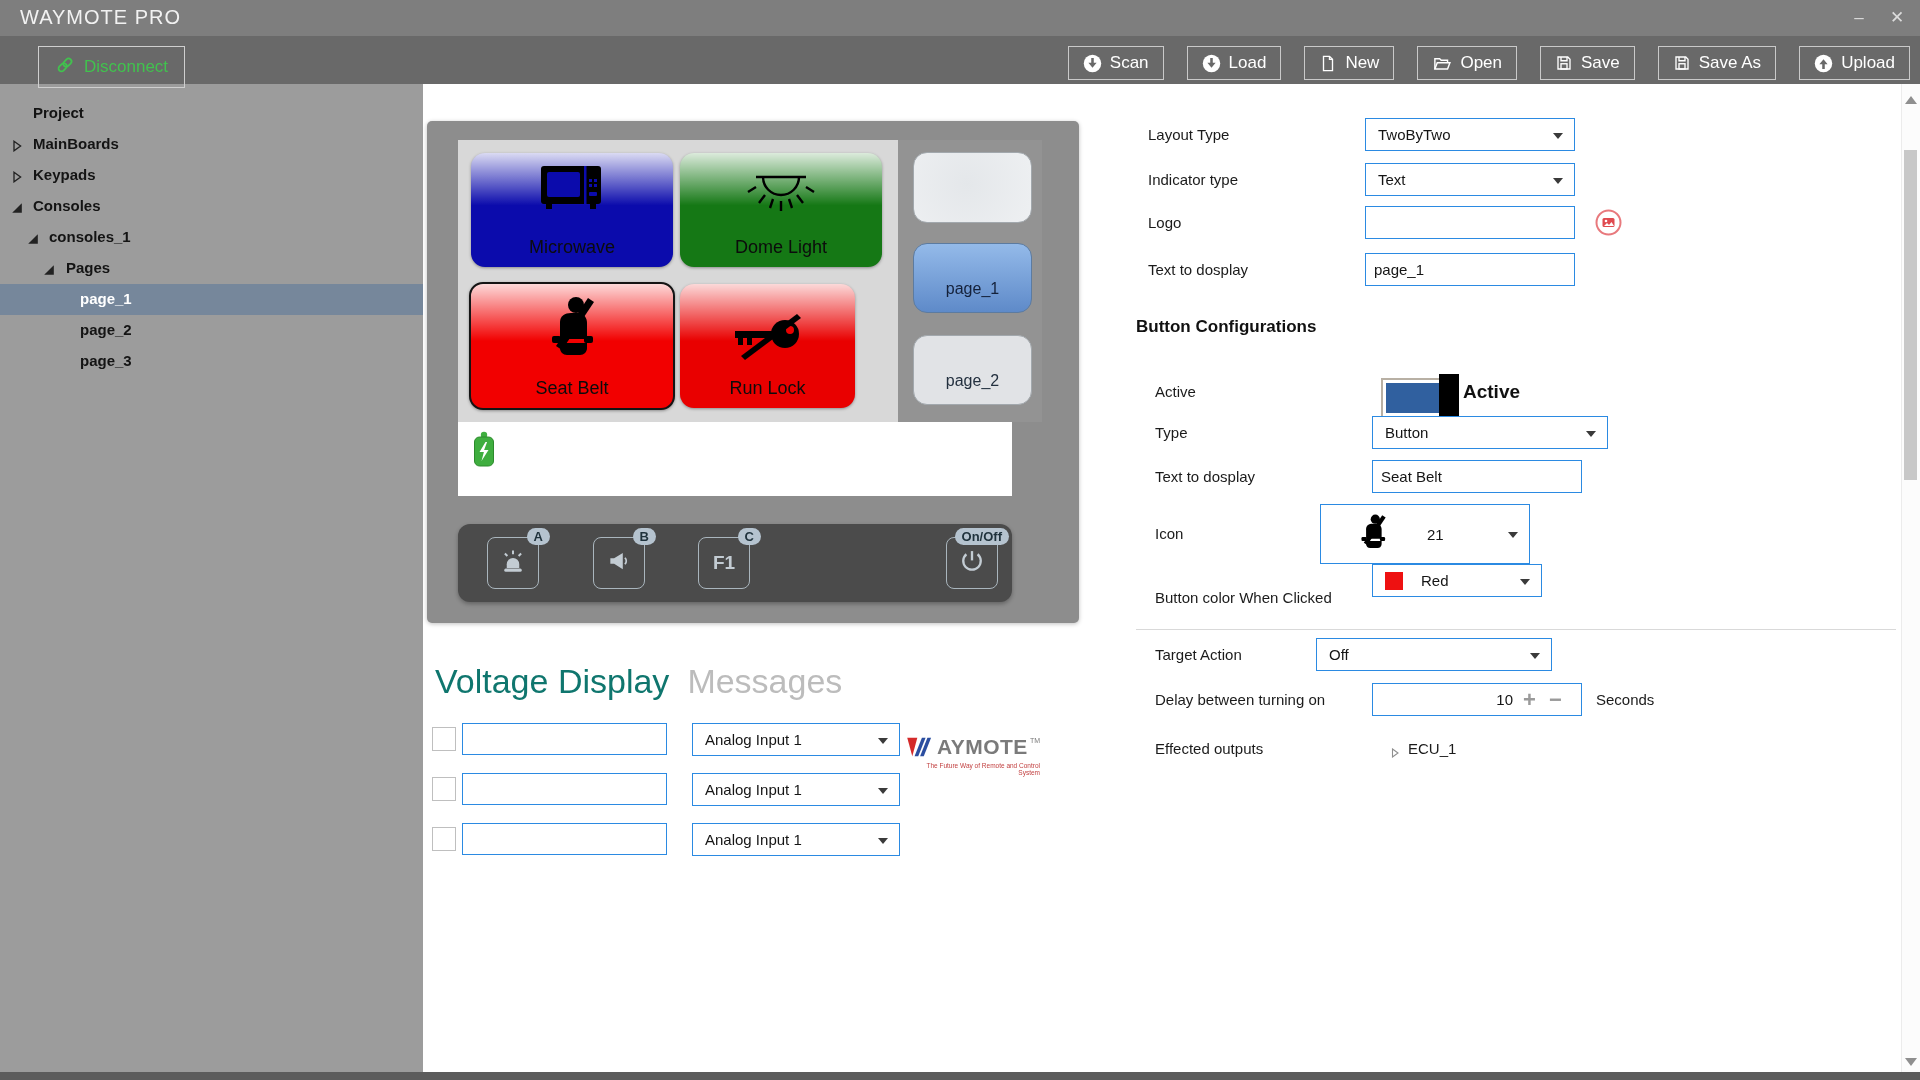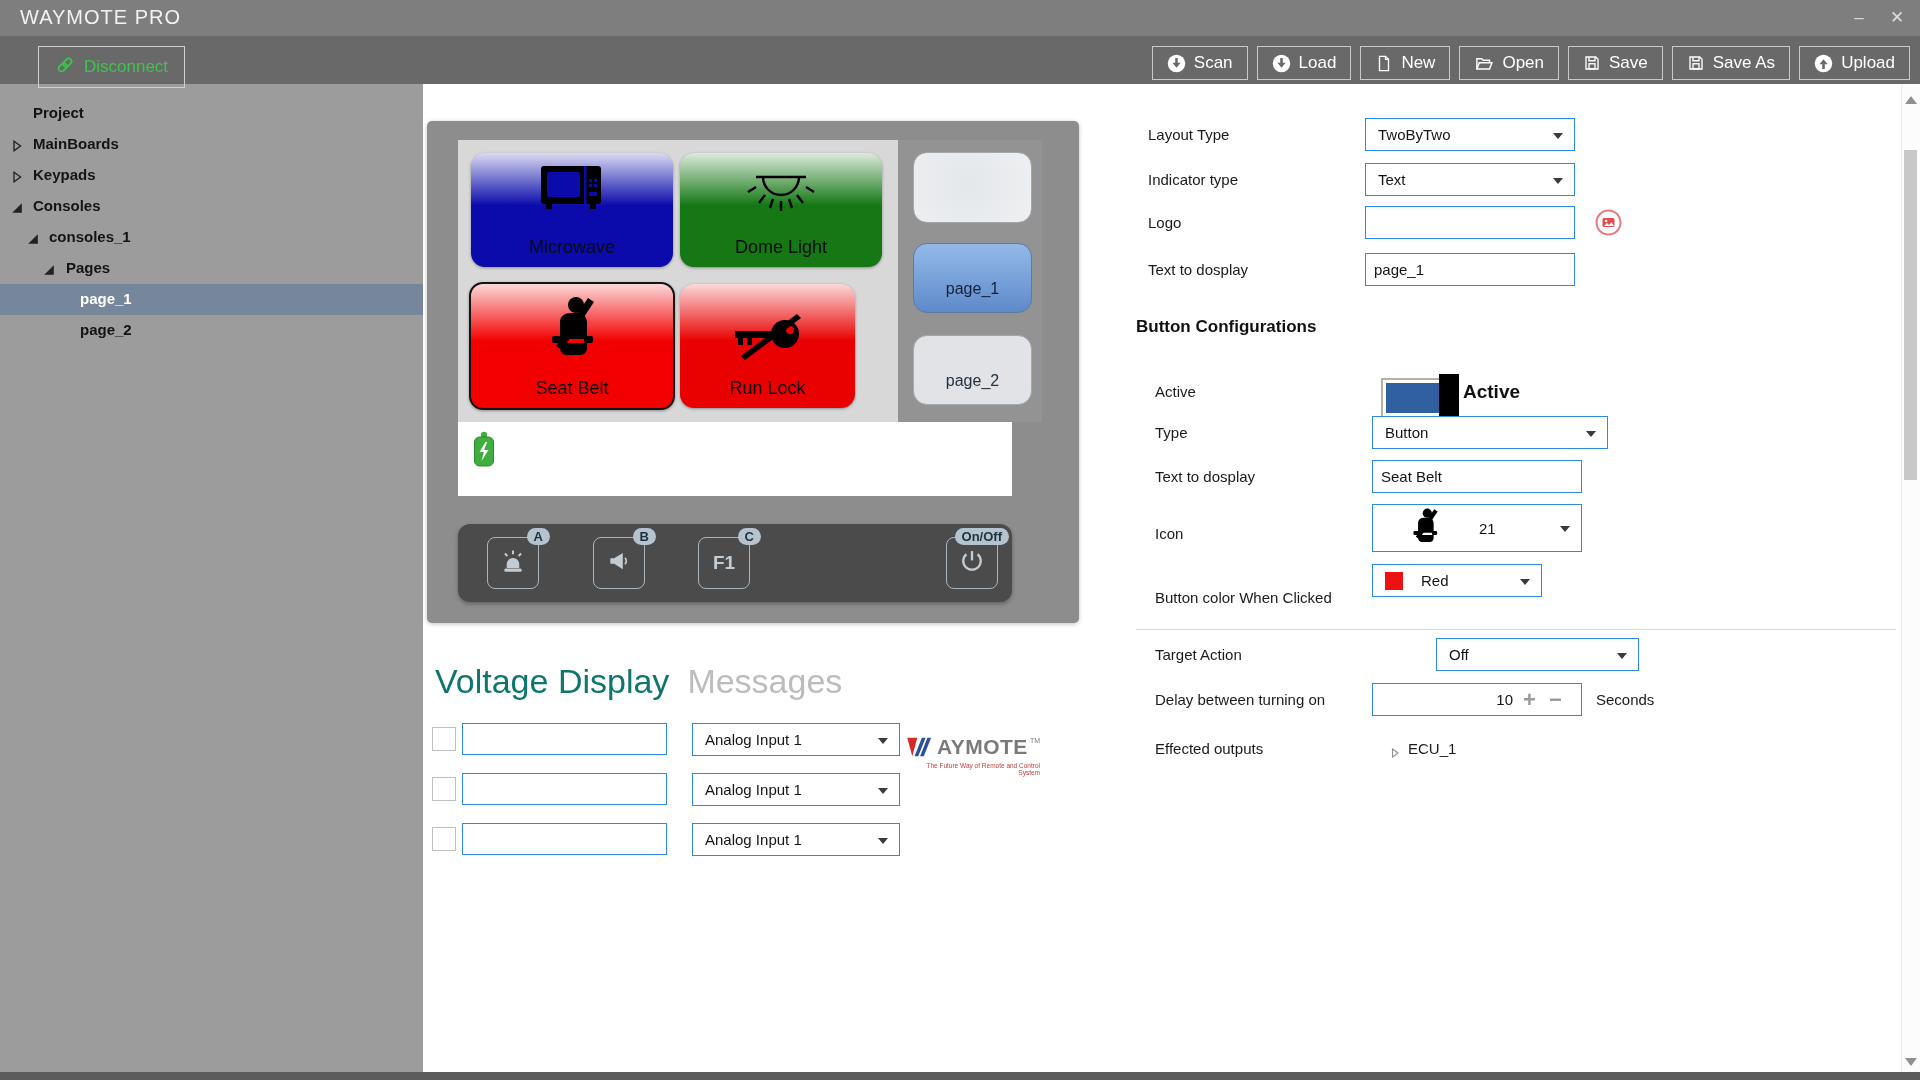--- a/index.html
+++ b/index.html
@@ -8,21 +8,21 @@
 
   
   .titlebar{position:absolute;left:0;top:0;right:0;height:36px;background:#7e7e7e;}
   .title{position:absolute;left:20px;top:6px;font-size:20px;font-weight:300;
          letter-spacing:1px;color:#f2f2f2;}
   .wbtn{position:absolute;top:6px;color:#dcdcdc;font-size:17px;width:26px;height:24px;
         text-align:center;line-height:24px;cursor:default;}
 
   
   .toolbar{position:absolute;left:0;top:36px;right:0;height:48px;background:#696969;}
-  .tbgroup{position:absolute;right:10px;top:46px;display:flex;gap:9px;z-index:6;}
+  .tbgroup{position:absolute;right:10px;top:46px;display:flex;gap:23px;z-index:6;}
   .tbtn{display:flex;align-items:center;gap:8px;height:34px;padding:0 14px;
         border:1px solid #c9c9c9;color:#fff;font-size:17px;background:transparent;box-sizing:border-box;}
   .tbtn svg{display:block;}
   .disconnect{position:absolute;left:38px;top:46px;height:42px;display:flex;align-items:center;
         gap:9px;padding:0 16px;border:1px solid #cfcfcf;color:#41c24e;font-size:17px;z-index:7;
         background:transparent;box-sizing:border-box;}
 
   
   .sidebar{position:absolute;left:0;top:84px;width:423px;bottom:8px;background:#9c9c9c;}
   .trow{position:absolute;left:0;right:0;height:31px;color:#141414;font-weight:700;font-size:15px;}
@@ -223,20 +223,23 @@
       <span class="exp" style="left:43px;"><svg width="12" height="12" viewBox="0 0 10 10">
             <path d="M9 1v8H1z" fill="#222"></path>
           </svg></span>
       <span class="tlabel" style="left:66px;">Pages</span>
     </div>
     <div class="trow sel" style="top:200px;">
       <span class="tlabel" style="left:80px;">page_1</span>
     </div>
     <div class="trow" style="top:231px;">
       <span class="tlabel" style="left:80px;">page_2</span>
+    </div>
+    <div class="trow" style="top:262px;">
+      <span class="tlabel" style="left:80px;">page_3</span>
     </div>
   </div>
 
   <div class="frame">
     <div class="screen"></div>
     <div class="tabcol">
       <div class="ptab blank" style="top:12px;height:71px;"></div>
       <div class="ptab active" style="top:103px;height:70px;">
         <span>page_1</span>
       </div>
@@ -432,21 +435,21 @@
   <span class="flabel" style="left:1155px;top:424px;">Type</span>
   <div class="dd" style="left:1372px;top:416px;width:236px;">
     <span>Button</span>
     <span class="caret"></span>
   </div>
 
   <span class="flabel" style="left:1155px;top:468px;">Text to dosplay</span>
   <input class="ti" style="left: 1372px; top: 460px; width: 210px; height: 33px;" value="Seat Belt">
 
   <span class="flabel" style="left:1155px;top:525px;">Icon</span>
-  <div class="dd" style="left:1372px;top:504px;width:210px;height:48px;padding-left:38px;">
+  <div class="dd" style="left:1320px;top:504px;width:210px;height:60px;padding-left:38px;">
     <span>
       <svg width="28" height="38" viewBox="0 0 48 66" fill="#000">
           <circle cx="28" cy="9" r="8"></circle>
           <path d="M12 26c0-6 5-9 11-9h7c6 0 9 5 9 10v16H12z"></path>
           <path d="M12 47h27v5c0 4-3 7-7 7H19c-4 0-7-3-7-7z"></path>
           <path d="M40 2l6 4L14 54l-6-4z"></path>
           <rect x="4" y="40" width="9" height="7" rx="2"></rect>
           <rect x="36" y="40" width="9" height="7" rx="2"></rect>
         </svg>
     </span>
@@ -457,21 +460,21 @@
   <span class="flabel" style="left:1155px;top:589px;">Button color When Clicked</span>
   <div class="dd" style="left:1372px;top:564px;width:170px;">
     <span style="width:18px;height:18px;background:#ee1111;display:inline-block;margin-right:18px;"></span>
     <span>Red</span>
     <span class="caret"></span>
   </div>
 
   <div class="divider"></div>
 
   <span class="flabel" style="left:1155px;top:646px;">Target Action</span>
-  <div class="dd" style="left:1436px;top:638px;width:203px;">
+  <div class="dd" style="left:1316px;top:638px;width:236px;">
     <span>Off</span>
     <span class="caret"></span>
   </div>
 
   <span class="flabel" style="left:1155px;top:691px;">Delay between turning on</span>
   <div style="position:absolute;left:1372px;top:683px;width:210px;height:33px;border:1px solid #2b8ae2;background:#fff;box-sizing:border-box;">
     <input style="position: absolute; left: 0px; top: 0px; width: 140px; height: 31px; border: none; outline: none; text-align: right; font-size: 15px; font-family: &quot;Liberation Sans&quot;, sans-serif; color: rgb(21, 21, 21); padding: 0px;" value="10">
     <span class="stepper" style="left:150px;">+</span>
     <span class="stepper" style="left:176px;">−</span>
   </div>

